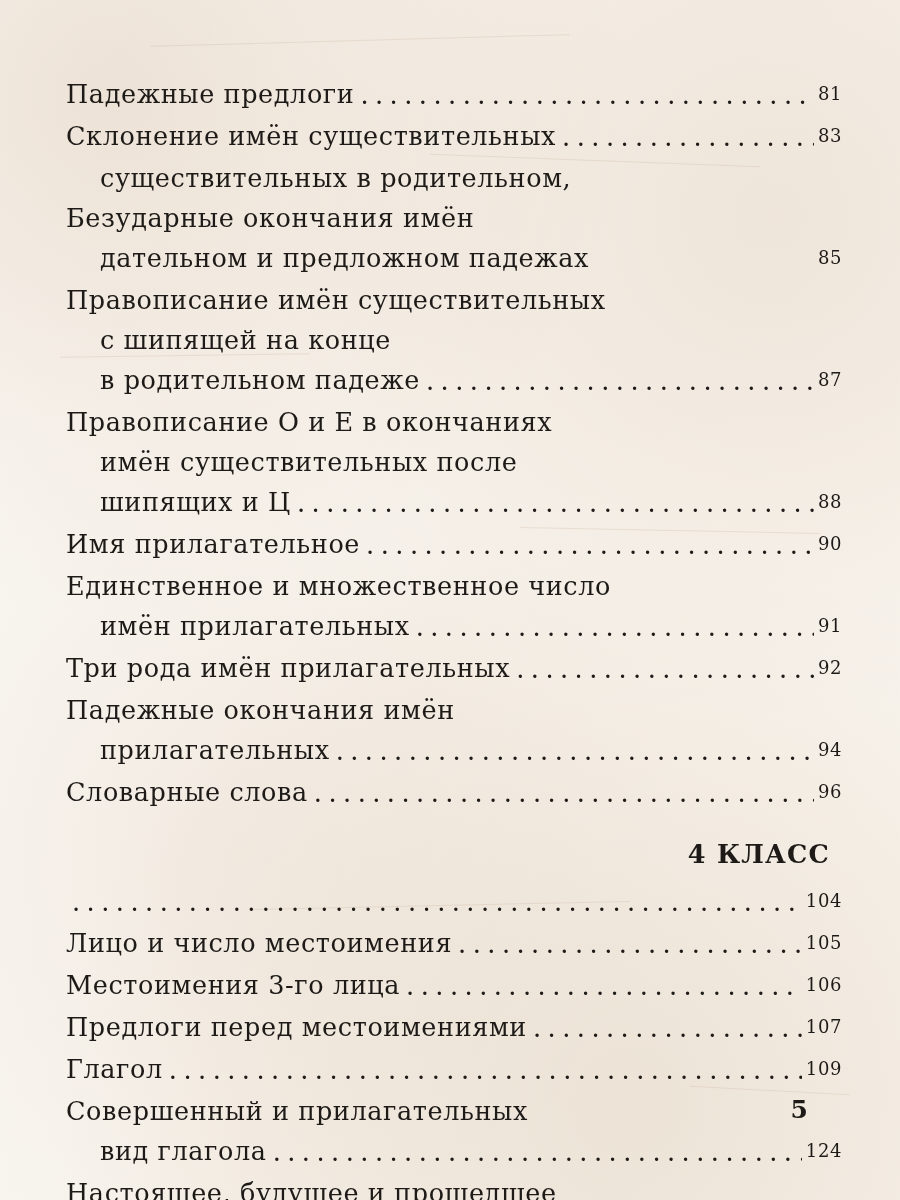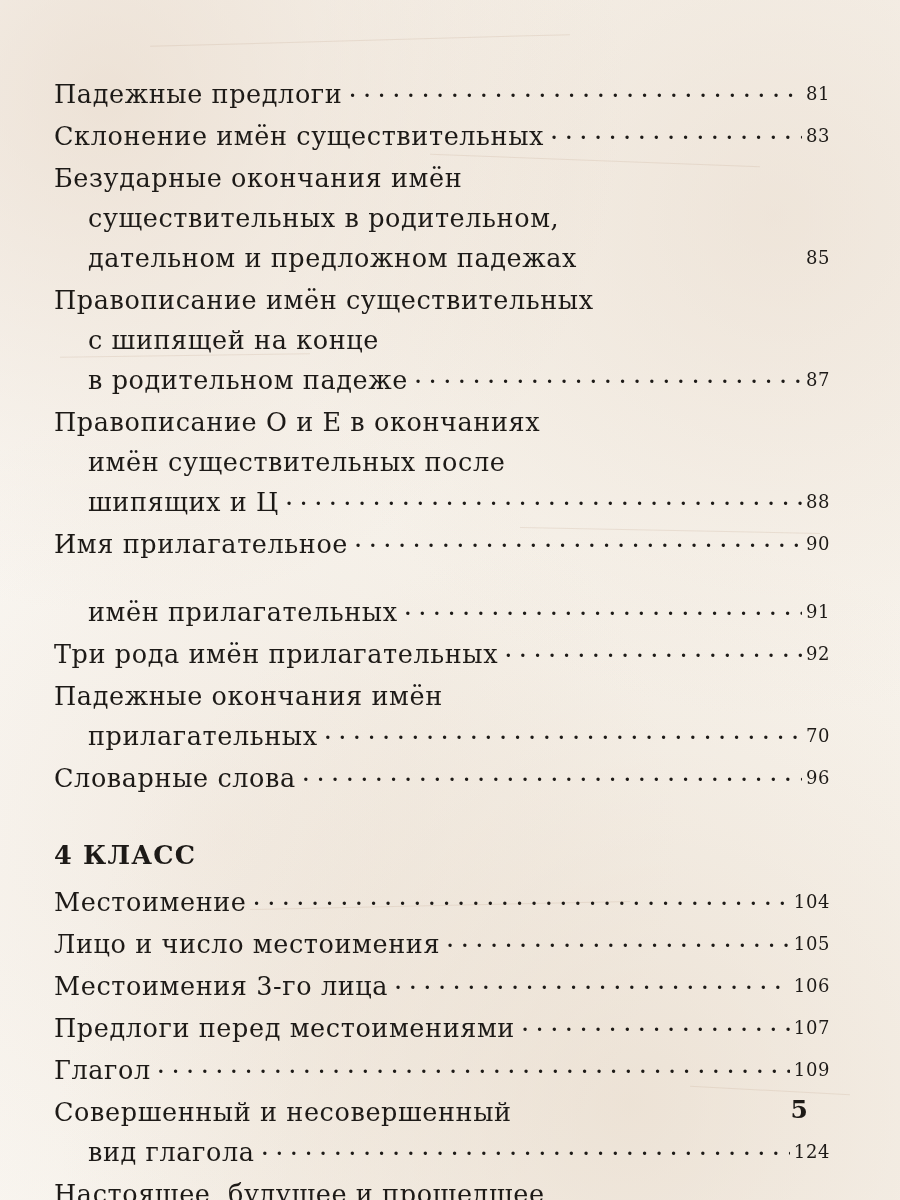--- a/index.html
+++ b/index.html
@@ -51,26 +51,27 @@
     margin: 0;
     padding: 0;
   }
 
   .entry {
     margin: 0 0 2px 0;
   }
 
   .line {
     display: flex;
-    align-items: center;
+    align-items: flex-end;
     width: 100%;
     font-size: 25.5px;
     line-height: 40px;
     letter-spacing: 0.6px;
     white-space: nowrap;
+    margin-left: 12px;
   }
   .line.indent .title-text {
     padding-left: 34px;
   }
 
   .title-text {
     flex: 0 0 auto;
     font-weight: 400;
   }
 
@@ -94,25 +95,25 @@
   .leader.blank::before { content: ""; }
 
   .page-num {
     flex: 0 0 auto;
     font-weight: 400;
     font-size: 18px;
     padding-left: 2px;
   }
 
   .section-head {
-    text-align: left;
+    text-align: right;
     font-size: 25.5px;
     font-weight: bold;
     letter-spacing: 1.2px;
-    margin: 42px 0 12px 0;
+    margin: 27px 0 12px 0;
   }
 
   .folio {
     position: absolute;
     right: 92px;
     bottom: 76px;
     font-size: 25px;
     font-weight: bold;
   }
 </style>
@@ -138,31 +139,31 @@
           </div>
         </li>
         <li class="entry">
           <div class="line">
             <span class="title-text">Склонение имён существительных</span>
             <span class="leader"></span>
             <span class="page-num">83</span>
           </div>
         </li>
         <li class="entry">
+          <div class="line indent">
+            <span class="title-text">существительных в родительном,</span>
+            <span class="leader blank"></span>
+            <span class="page-num"></span>
+          </div>
           <div class="line">
             <span class="title-text">Безударные окончания имён</span>
             <span class="leader blank"></span>
             <span class="page-num"></span>
           </div>
           <div class="line indent">
-            <span class="title-text">существительных в родительном,</span>
-            <span class="leader blank"></span>
-            <span class="page-num"></span>
-          </div>
-          <div class="line indent">
             <span class="title-text">дательном и предложном падежах</span>
             <span class="leader blank"></span>
             <span class="page-num">85</span>
           </div>
         </li>
         <li class="entry">
           <div class="line">
             <span class="title-text">Правописание имён существительных</span>
             <span class="leader blank"></span>
             <span class="page-num"></span>
@@ -197,20 +198,21 @@
         </li>
         <li class="entry">
           <div class="line">
             <span class="title-text">Имя прилагательное</span>
             <span class="leader"></span>
             <span class="page-num">90</span>
           </div>
         </li>
         <li class="entry">
           <div class="line">
+            <span class="title-text">Единственное и множественное число</span>
             <span class="leader blank"></span>
             <span class="page-num"></span>
           </div>
           <div class="line indent">
             <span class="title-text">имён прилагательных</span>
             <span class="leader"></span>
             <span class="page-num">91</span>
           </div>
         </li>
         <li class="entry">
@@ -222,36 +224,35 @@
         </li>
         <li class="entry">
           <div class="line">
             <span class="title-text">Падежные окончания имён</span>
             <span class="leader blank"></span>
             <span class="page-num"></span>
           </div>
           <div class="line indent">
             <span class="title-text">прилагательных</span>
             <span class="leader"></span>
-            <span class="page-num">70</span>
+            <span class="page-num">94</span>
           </div>
         </li>
         <li class="entry">
           <div class="line">
             <span class="title-text">Словарные слова</span>
             <span class="leader"></span>
             <span class="page-num">96</span>
           </div>
         </li>
       </ul>
       <div class="section-head">4 КЛАСС</div>
       <ul class="toc">
         <li class="entry">
           <div class="line">
-            <span class="title-text">Местоимение</span>
             <span class="leader"></span>
             <span class="page-num">104</span>
           </div>
         </li>
         <li class="entry">
           <div class="line">
             <span class="title-text">Лицо и число местоимения</span>
             <span class="leader"></span>
             <span class="page-num">105</span>
           </div>
@@ -272,21 +273,21 @@
         </li>
         <li class="entry">
           <div class="line">
             <span class="title-text">Глагол</span>
             <span class="leader"></span>
             <span class="page-num">109</span>
           </div>
         </li>
         <li class="entry">
           <div class="line">
-            <span class="title-text">Совершенный и несовершенный</span>
+            <span class="title-text">Совершенный и прилагательных</span>
             <span class="leader blank"></span>
             <span class="page-num"></span>
           </div>
           <div class="line indent">
             <span class="title-text">вид глагола</span>
             <span class="leader"></span>
             <span class="page-num">124</span>
           </div>
         </li>
         <li class="entry">

